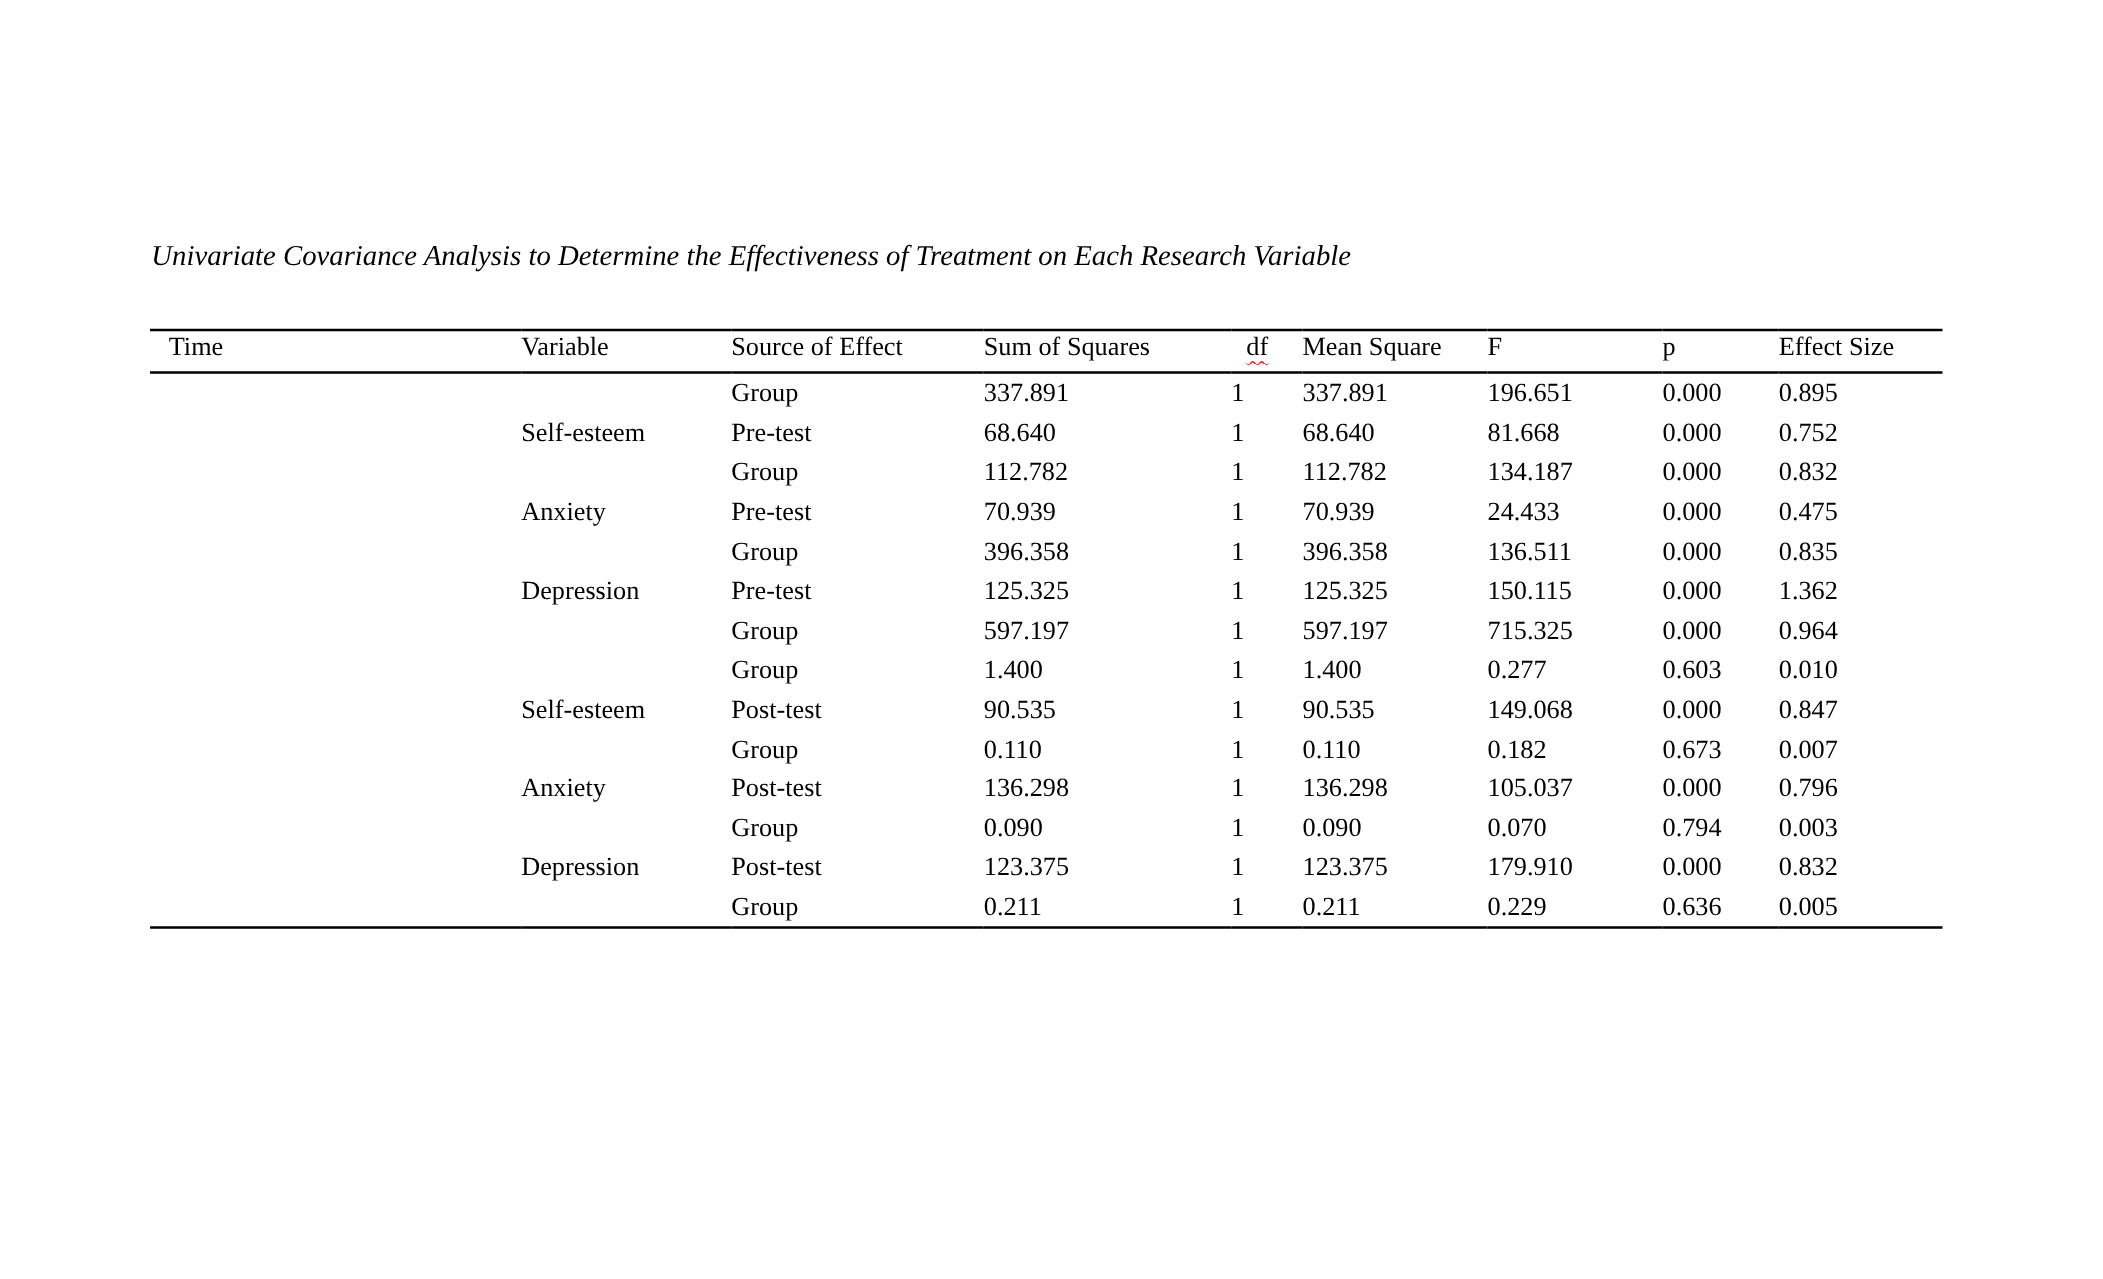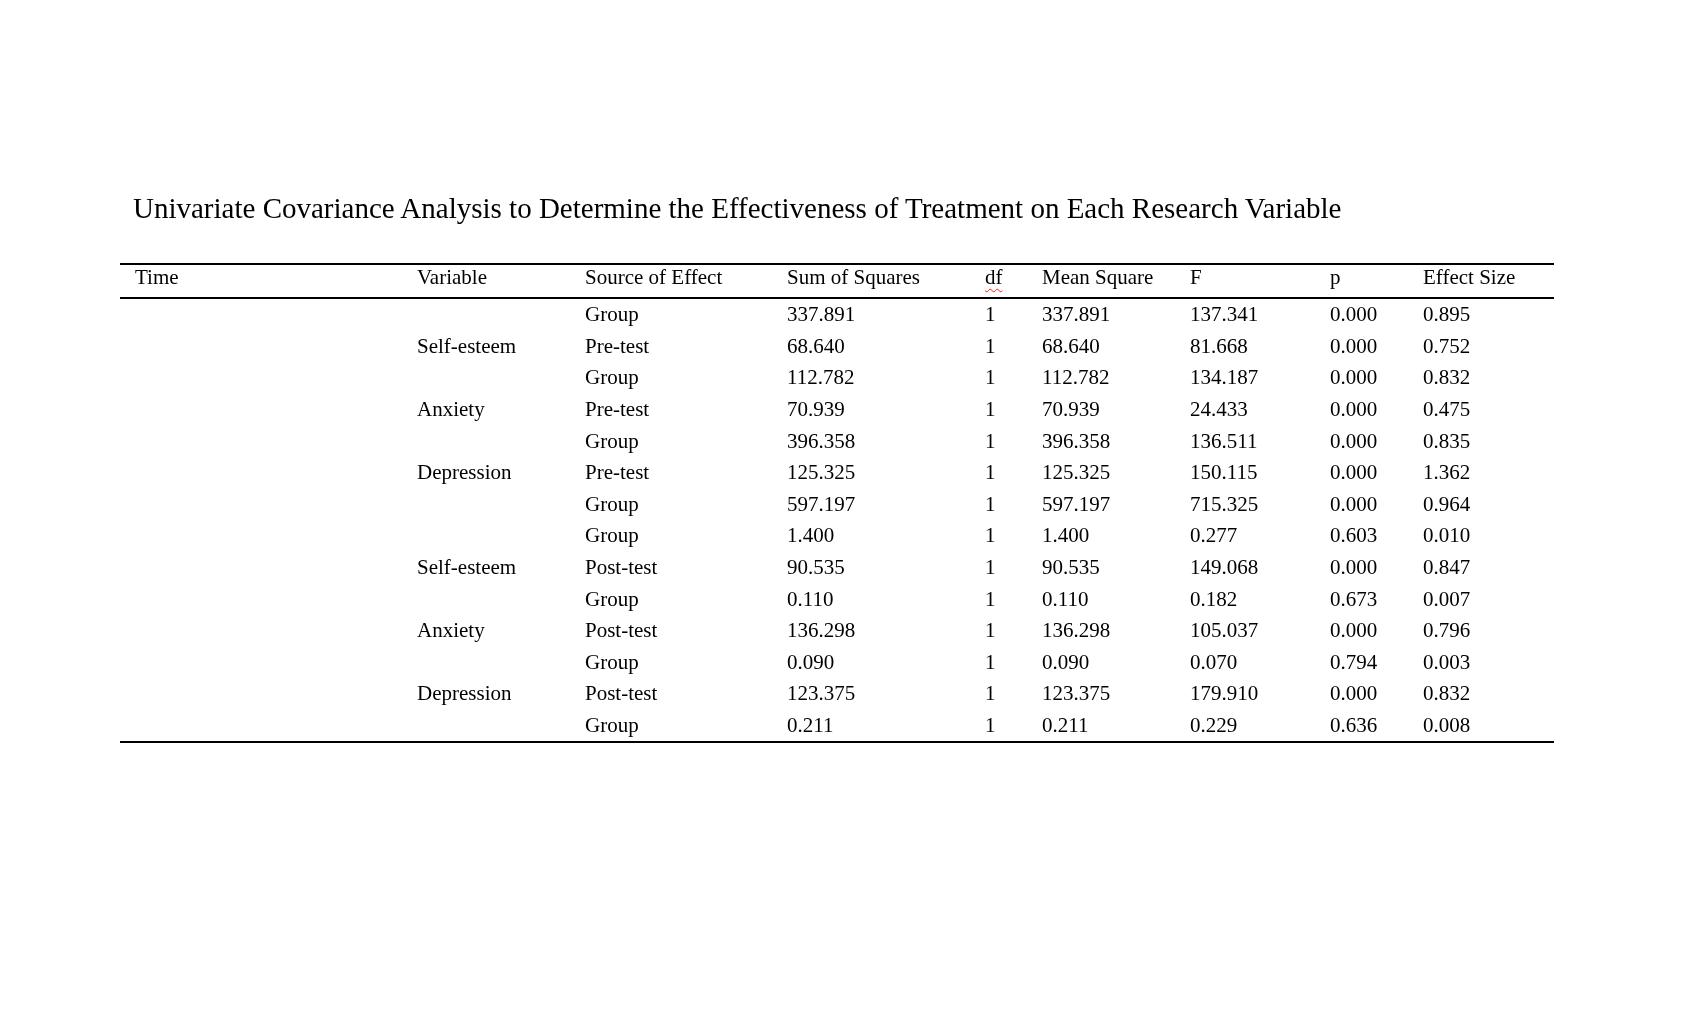--- a/index.html
+++ b/index.html
@@ -10,23 +10,24 @@
   body {
     position: relative;
     width: 1682px;
     height: 1023px;
     overflow: hidden;
     font-family: "Liberation Serif", serif;
     color: #000000;
   }
   .doc-title {
     position: absolute;
-    left: 133px;
+    left: 121px;
     top: 192px;
-    font-size: 29px;
+    font-style: italic;
+    font-size: 23px;
     white-space: nowrap;
   }
   table.anova-table {
     position: absolute;
     left: 120px;
     top: 263px;
     width: 1434px;
     border-collapse: collapse;
     table-layout: fixed;
   }
@@ -53,20 +54,21 @@
   table.anova-table tr:last-child td {
     border-bottom: 2px solid #000000;
   }
   .c0 { padding-left: 15px !important; }
   .squiggle {
     text-decoration-line: underline;
     text-decoration-style: wavy;
     text-decoration-color: #ff1a1a;
     text-decoration-thickness: 1px;
     text-underline-offset: 4px;
+    margin-left: 12px;
   }
 </style>
 </head>
 <body>
 
 <div class="doc-title">Univariate Covariance Analysis to Determine the Effectiveness of Treatment on Each Research Variable</div>
 
 <table class="anova-table">
   <colgroup>
     <col style="width:297px">
@@ -93,21 +95,21 @@
     </tr>
   </thead>
   <tbody>
       <tr>
         <td class="c0"></td>
         <td></td>
         <td>Group</td>
         <td>337.891</td>
         <td>1</td>
         <td>337.891</td>
-        <td>137.341</td>
+        <td>196.651</td>
         <td>0.000</td>
         <td>0.895</td>
       </tr>
       <tr>
         <td class="c0"></td>
         <td>Self-esteem</td>
         <td>Pre-test</td>
         <td>68.640</td>
         <td>1</td>
         <td>68.640</td>
@@ -238,16 +240,16 @@
       </tr>
       <tr>
         <td class="c0"></td>
         <td></td>
         <td>Group</td>
         <td>0.211</td>
         <td>1</td>
         <td>0.211</td>
         <td>0.229</td>
         <td>0.636</td>
-        <td>0.008</td>
+        <td>0.005</td>
       </tr>
     </tbody>
 </table>
 
 </body></html>

